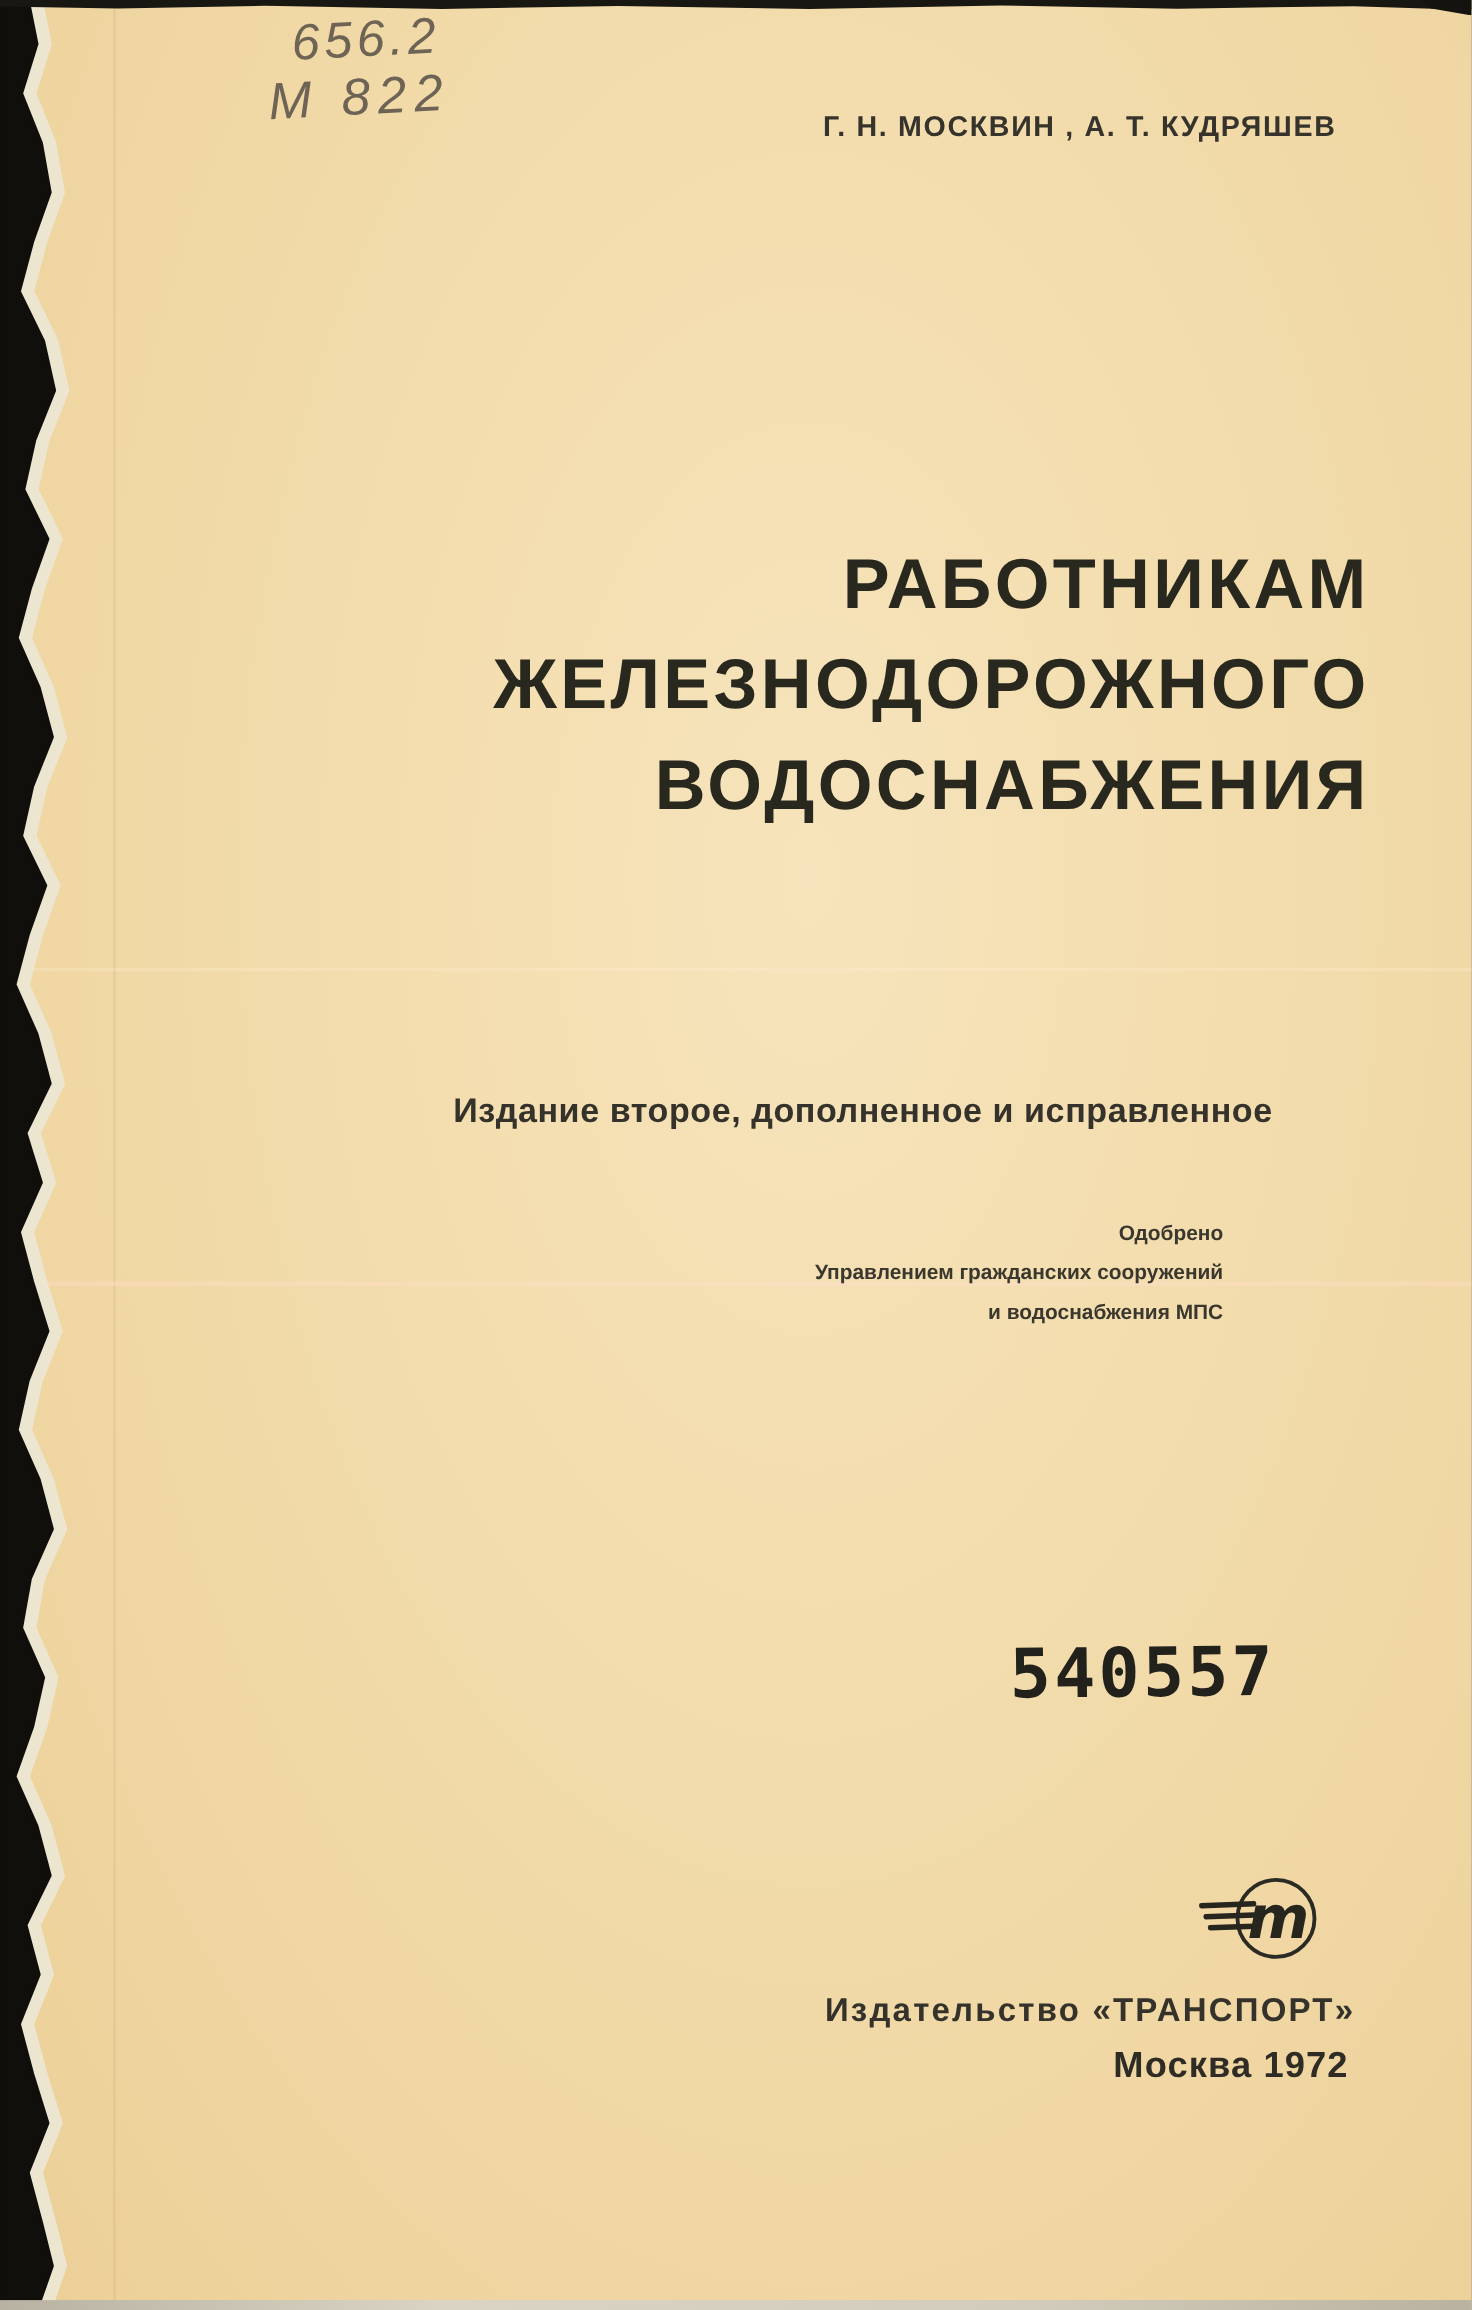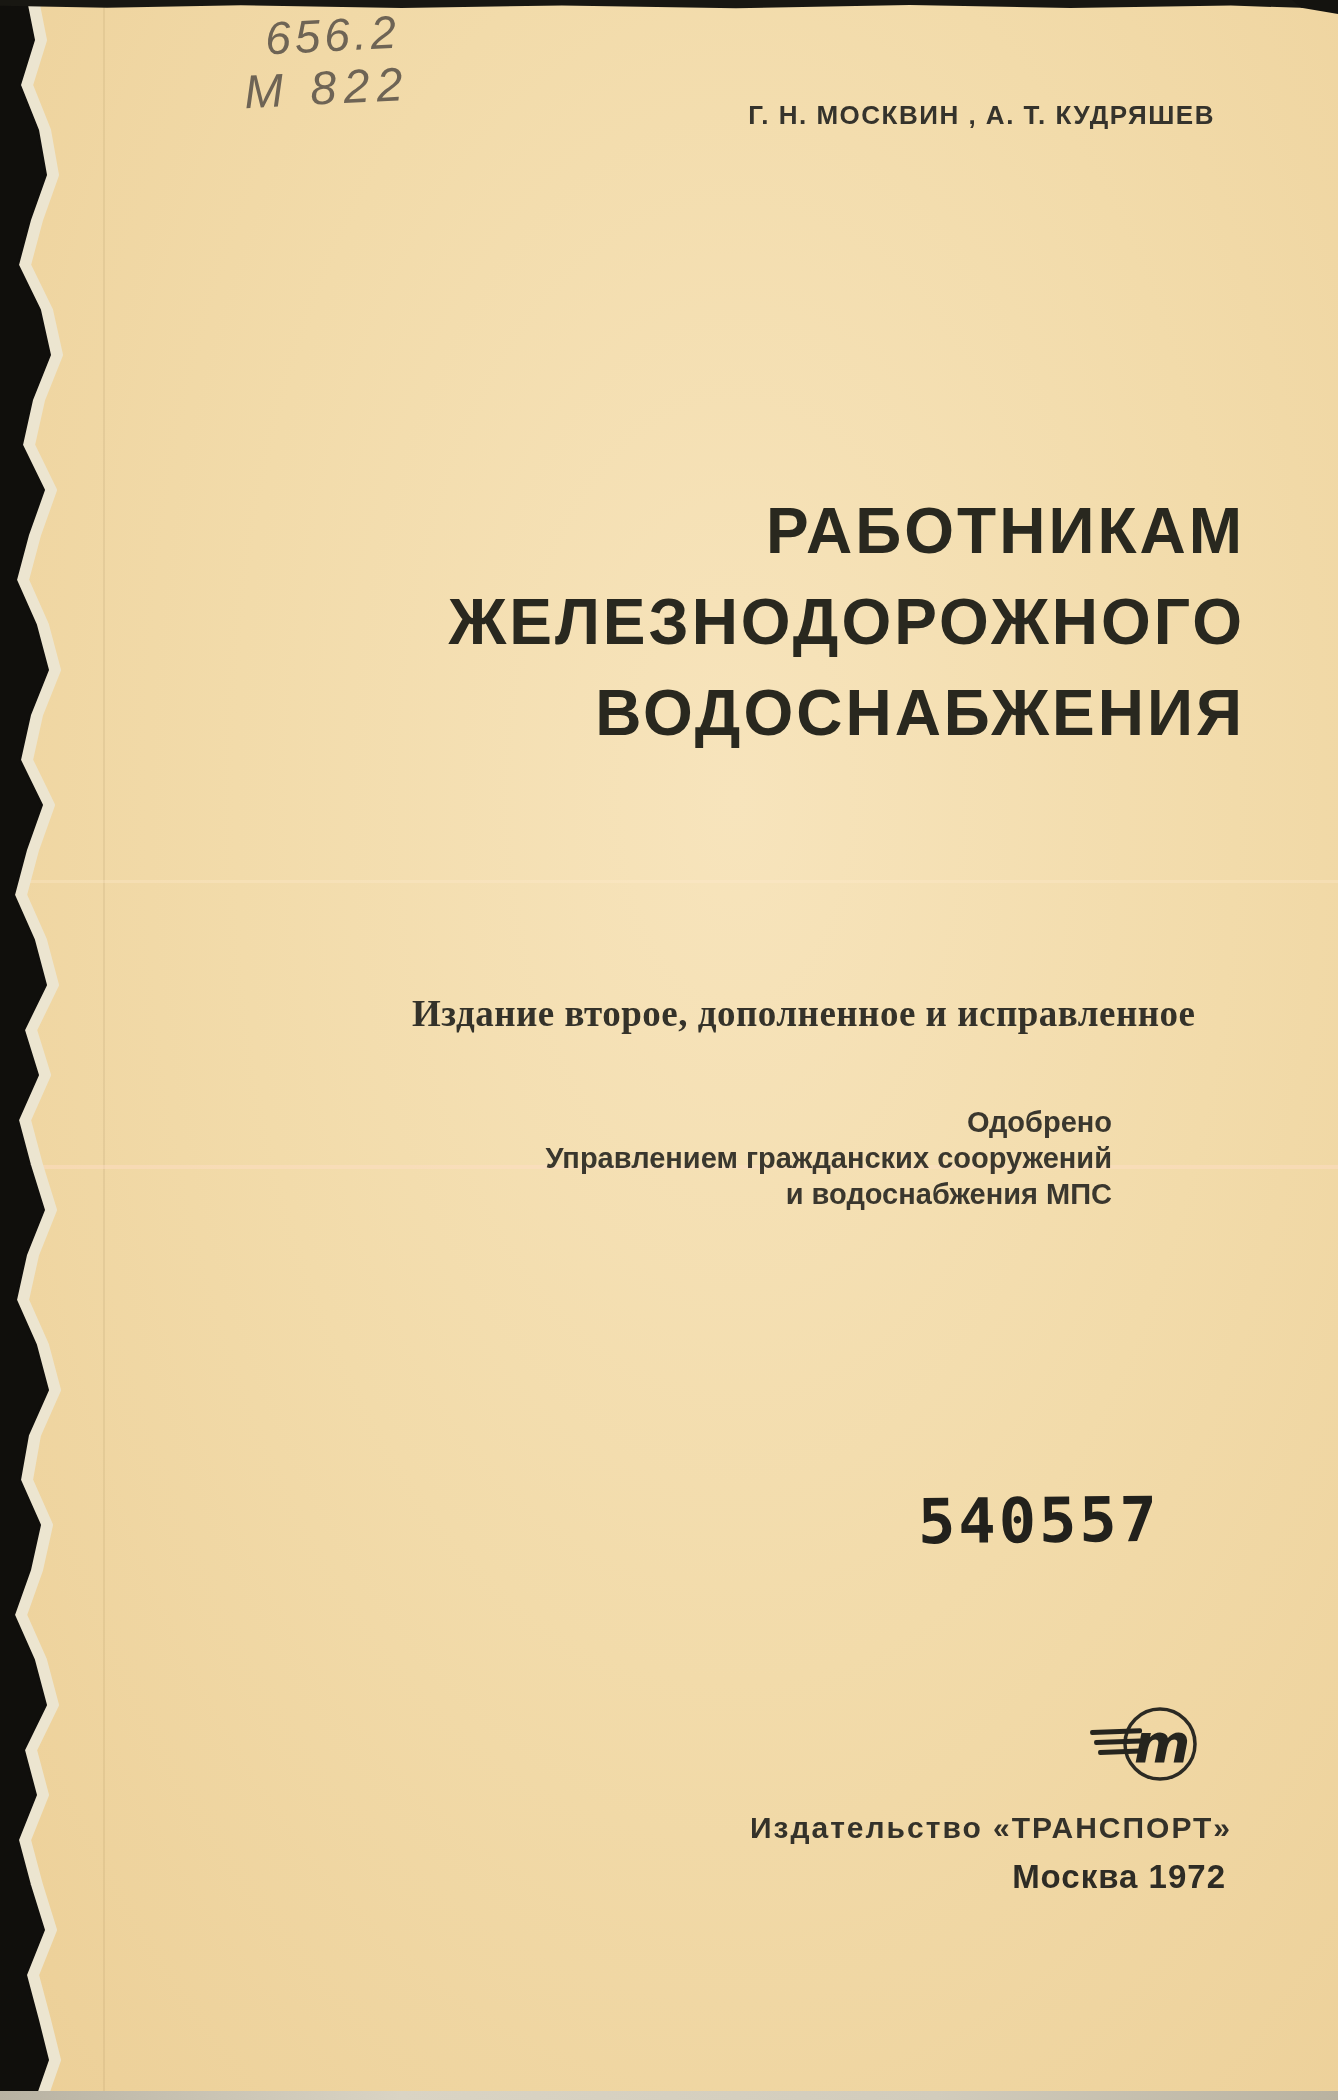--- a/index.html
+++ b/index.html
@@ -29,24 +29,24 @@
   .pencil{position:absolute;color:#6e6455;transform:rotate(-3deg);
     font-style:italic;letter-spacing:4px;}
   .pencil-1{left:265px;top:8px;font-size:46px;}
   .pencil-2{left:244px;top:60px;font-size:47px;letter-spacing:7px;}
   
   .authors{position:absolute;right:123px;top:100px;font-size:26px;font-weight:700;
     letter-spacing:1.5px;color:#35332c;white-space:nowrap;}
   .title-block{position:absolute;right:93px;top:486px;text-align:right;
     font-size:64px;font-weight:700;letter-spacing:3px;line-height:91px;color:#29281f;
     white-space:nowrap;}
-  .edition{position:absolute;left:412px;top:992px;font-size:37px;font-weight:700;
-    letter-spacing:0.5px;color:#34322a;white-space:nowrap;font-family:Liberation Serif, serif;}
+  .edition{position:absolute;left:412px;top:992px;font-size:31px;font-weight:700;
+    letter-spacing:0.5px;color:#34322a;white-space:nowrap;}
   .approval{position:absolute;right:226px;top:1104px;text-align:right;
-    font-size:29px;font-weight:700;line-height:36px;color:#3a372e;white-space:nowrap;}
+    font-size:19px;font-weight:700;line-height:36px;color:#3a372e;white-space:nowrap;}
   .stamp{position:absolute;left:918px;top:1484px;
     font-family:"DejaVu Sans Mono", monospace;font-size:62px;font-weight:700;
     letter-spacing:3px;color:#22211c;transform:rotate(-0.6deg);}
   .logo{position:absolute;left:1082px;top:1698px;}
   .publisher{position:absolute;right:106px;top:1811px;font-size:30px;font-weight:700;
     letter-spacing:2px;color:#34322a;white-space:nowrap;}
   .city-year{position:absolute;right:112px;top:1858px;font-size:33px;font-weight:700;
     letter-spacing:1px;color:#2e2c25;white-space:nowrap;}
 </style>
 </head>

